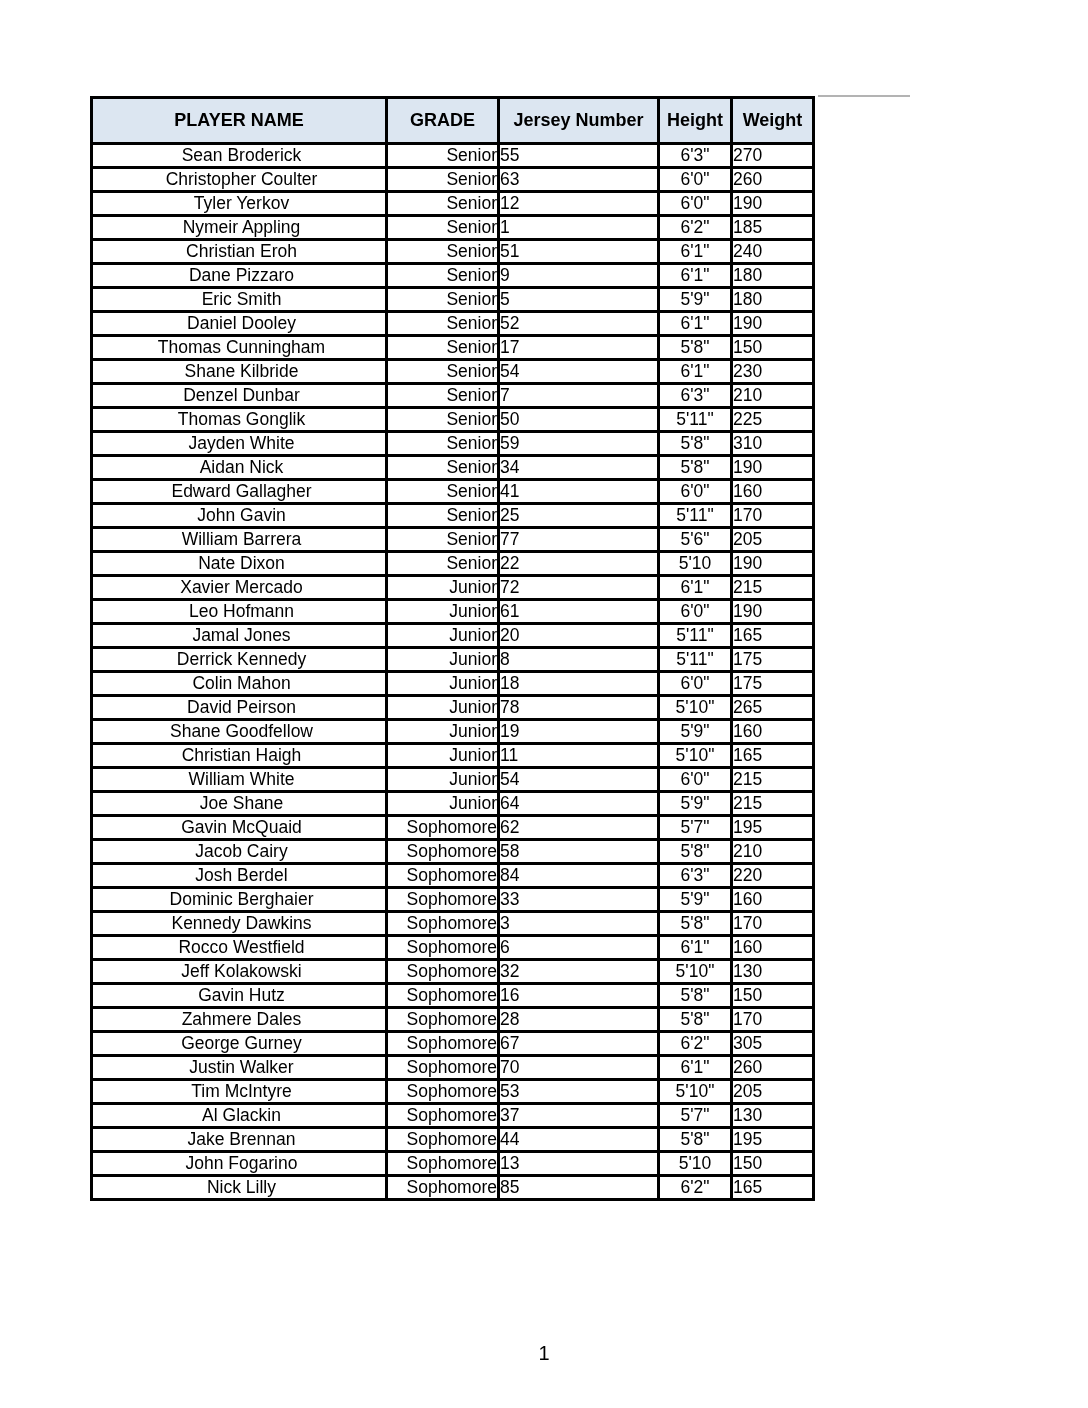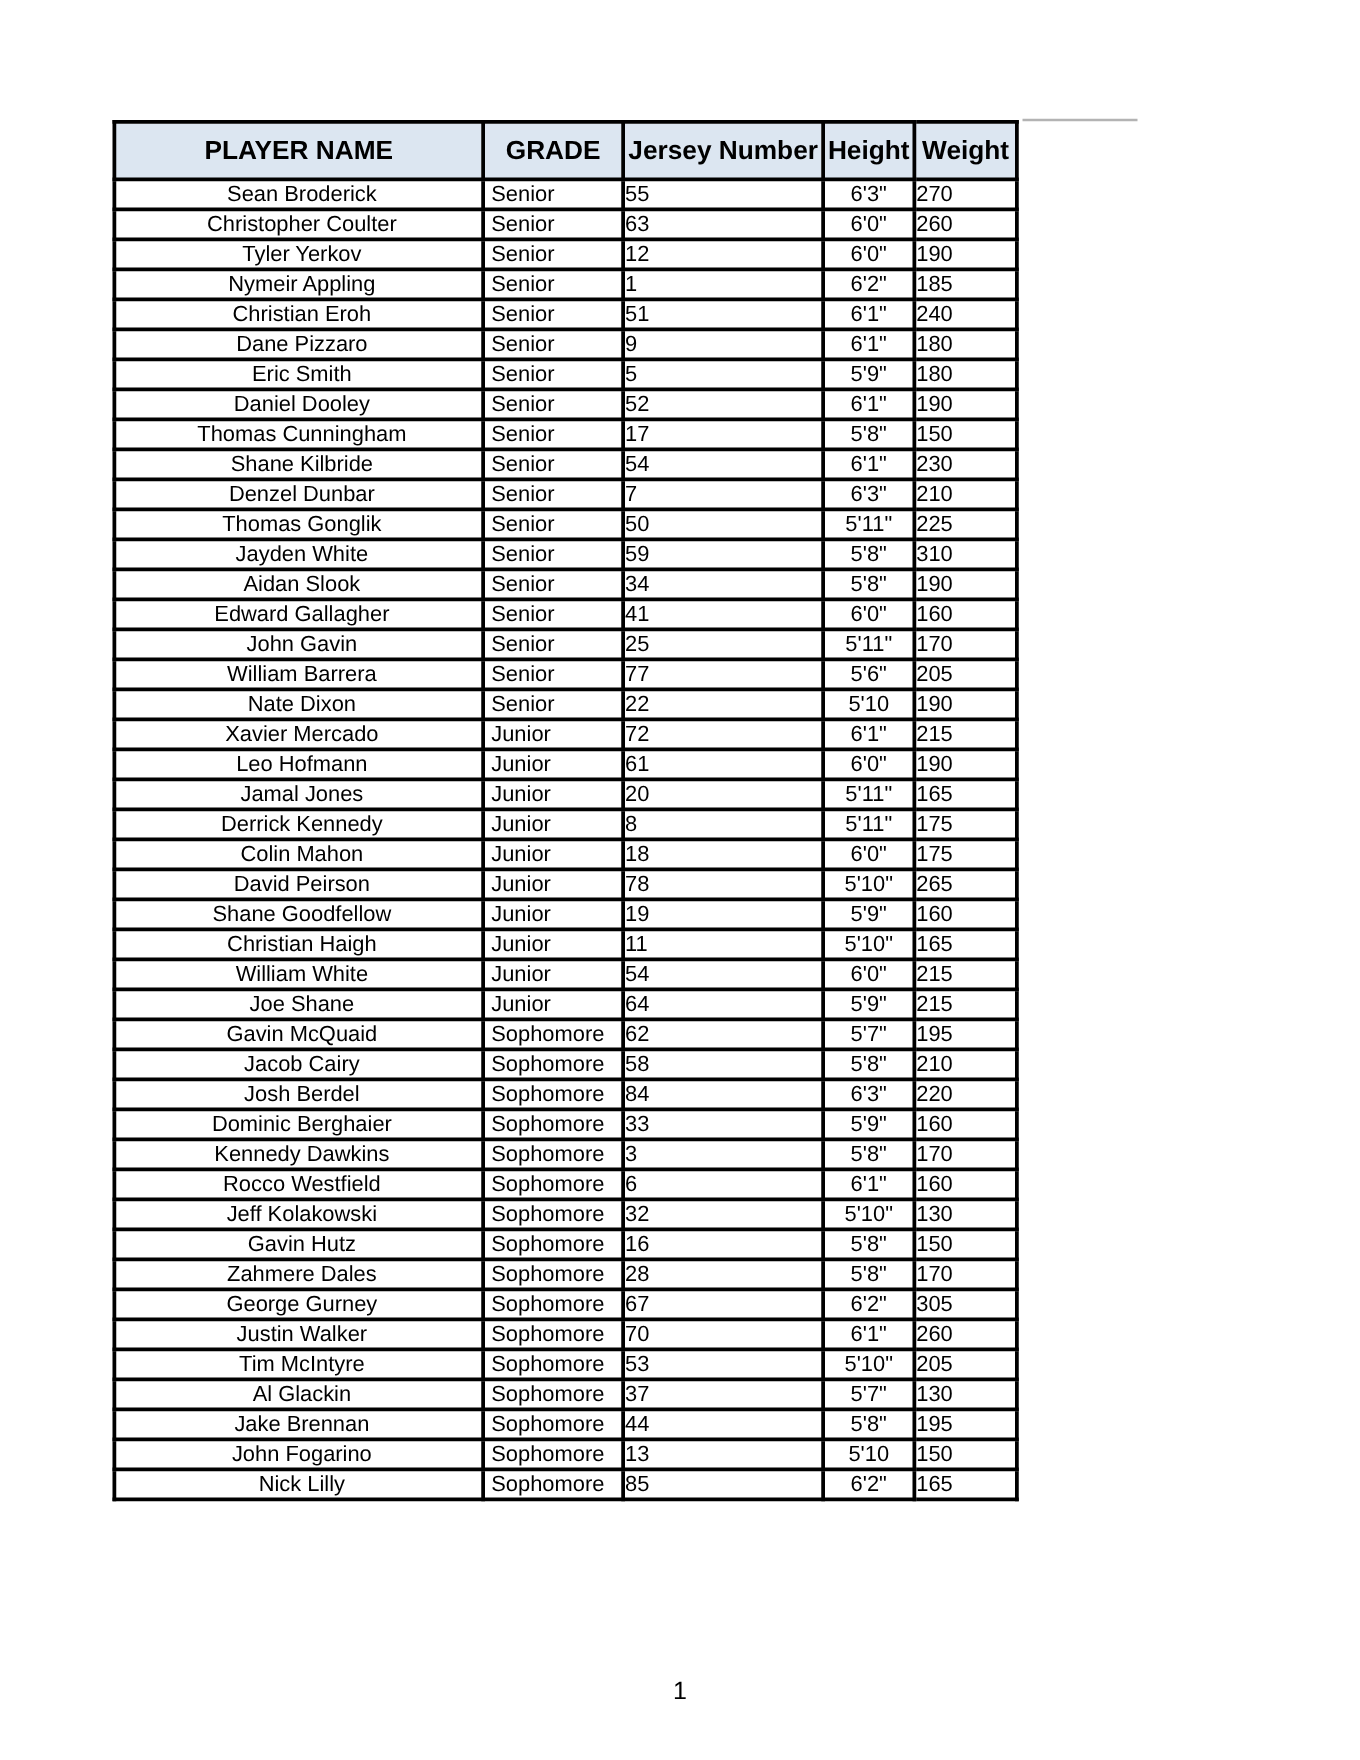--- a/index.html
+++ b/index.html
@@ -23,38 +23,38 @@
   }
   .roster-table th, .roster-table td {
     border: 3px solid #000000;
     overflow: hidden;
     white-space: nowrap;
   }
   .roster-table th {
     height: 46px;
     background: #dce6f1;
     font-weight: bold;
-    font-size: 21px;
+    font-size: 18px;
     text-align: center;
     vertical-align: middle;
   }
   .roster-table td {
     height: 21.9px;
     font-size: 17.5px;
     vertical-align: middle;
     background: #ffffff;
   }
   col.c-name   { width: 295px; }
   col.c-grade  { width: 112px; }
   col.c-jersey { width: 160px; }
   col.c-height { width: 73px;  }
   col.c-weight { width: 82px;  }
 
   td.cell-name   { text-align: center;  padding-left: 5px; }
-  td.cell-grade  { text-align: left;  padding-left: 5px; }
+  td.cell-grade  { text-align: right;  padding-left: 5px; }
   td.cell-jersey { padding-right: 7px; }
   td.cell-height { text-align: center; }
   td.cell-weight { text-align: left; }
 
   .top-right-line {
     position: absolute;
     left: 818px;
     top: 95px;
     width: 92px;
     height: 2px;
@@ -181,21 +181,21 @@
           <td class="cell-weight">225</td>
         </tr>
         <tr>
           <td class="cell-name">Jayden White</td>
           <td class="cell-grade">Senior</td>
           <td class="cell-jersey">59</td>
           <td class="cell-height">5'8"</td>
           <td class="cell-weight">310</td>
         </tr>
         <tr>
-          <td class="cell-name">Aidan Slook</td>
+          <td class="cell-name">Aidan Nick</td>
           <td class="cell-grade">Senior</td>
           <td class="cell-jersey">34</td>
           <td class="cell-height">5'8"</td>
           <td class="cell-weight">190</td>
         </tr>
         <tr>
           <td class="cell-name">Edward Gallagher</td>
           <td class="cell-grade">Senior</td>
           <td class="cell-jersey">41</td>
           <td class="cell-height">6'0"</td>

